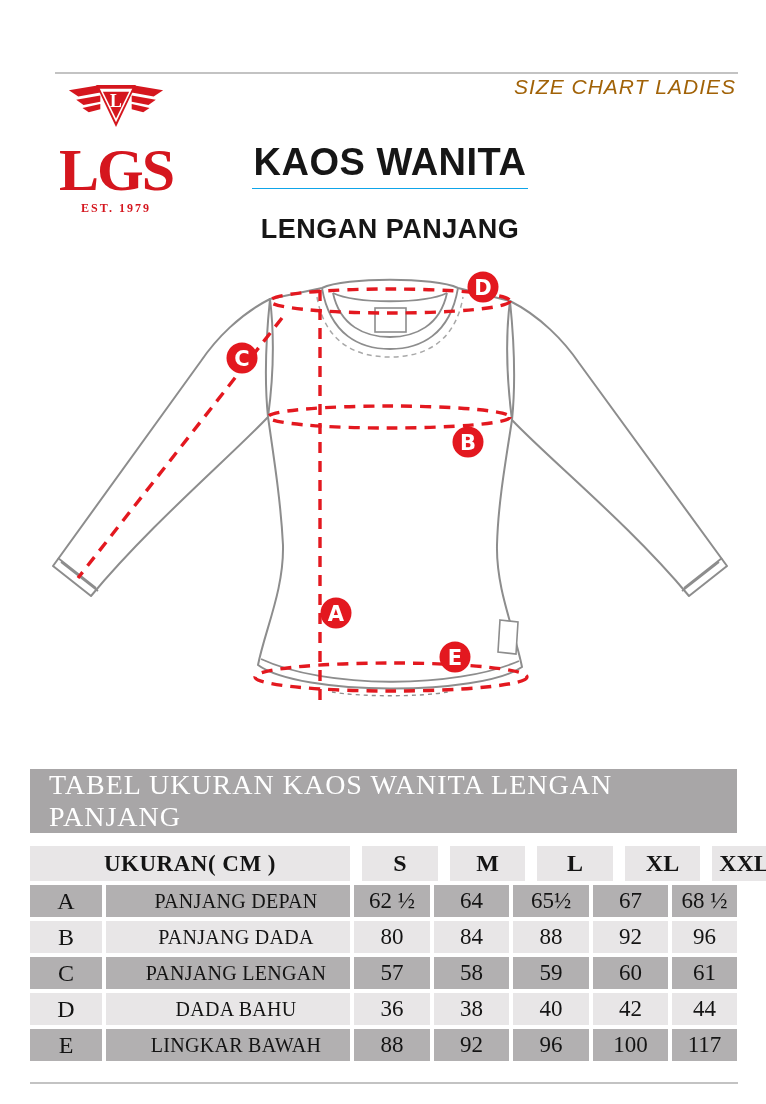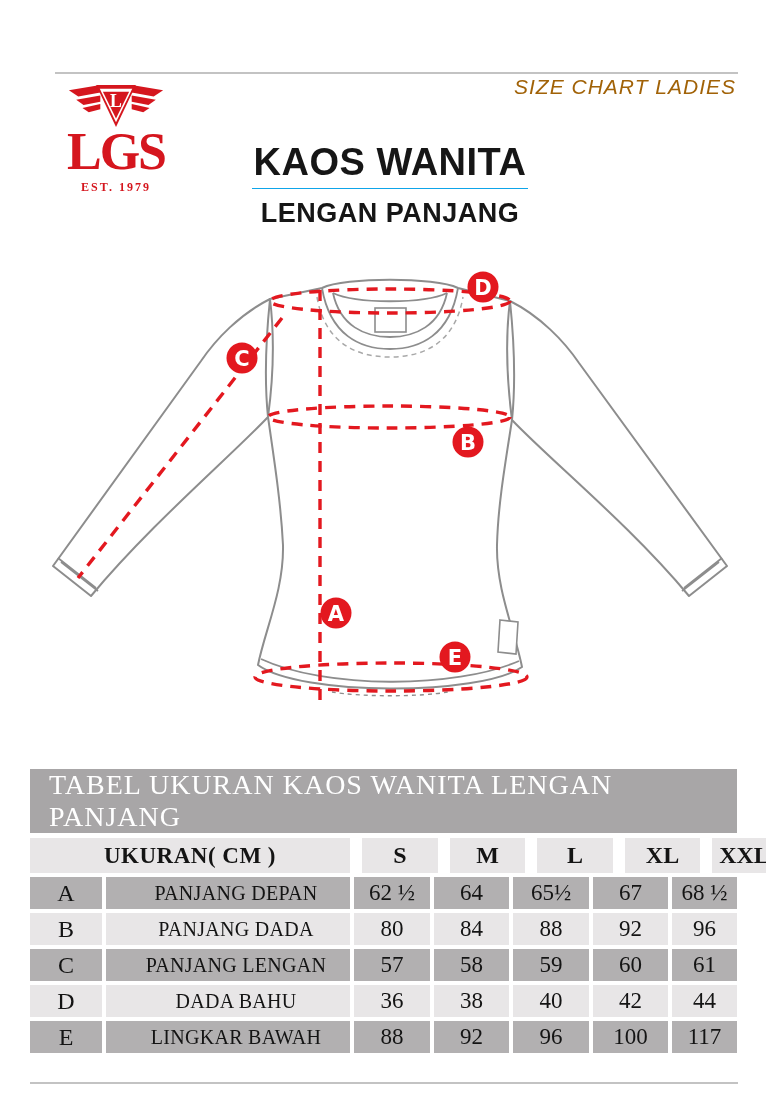--- a/index.html
+++ b/index.html
@@ -6,39 +6,39 @@
   .page{position:relative;width:766px;height:1104px;background:#ffffff;overflow:hidden;
         font-family:"Liberation Sans",sans-serif;}
   .rule{position:absolute;height:2px;background:#c3c3c3;}
   .rule-top{left:55px;top:72px;width:683px;}
   .rule-bottom{left:30px;top:1082px;width:708px;}
   .watermark{position:absolute;top:75px;right:30px;font-style:italic;font-size:21px;
              color:#a16207;letter-spacing:1px;font-weight:400;}
   
   .logo{position:absolute;left:50px;top:84px;width:132px;text-align:center;}
   .logo-emblem{display:block;margin:0 auto;}
-  .logo-word{font-family:"Liberation Serif",serif;font-weight:700;font-size:52px;line-height:0.82;
-             letter-spacing:-2px;margin-top:3px;}
+  .logo-word{font-family:"Liberation Serif",serif;font-weight:700;font-size:60px;line-height:0.82;
+             letter-spacing:-2px;margin-top:18px;}
   .logo-est{font-family:"Liberation Serif",serif;font-weight:700;font-size:12px;
             letter-spacing:2px;margin-top:6px;}
   
   .heading{position:absolute;left:14px;right:0;top:141px;text-align:center;color:#161616;}
   .heading-main{display:inline-block;font-size:38px;font-weight:700;letter-spacing:0.5px;
                 border-bottom:1px solid #0ea5e9;padding:0 2px 3px 2px;line-height:1.15;}
-  .heading-sub{font-size:27px;font-weight:700;letter-spacing:0.5px;margin-top:9px;}
+  .heading-sub{font-size:27px;font-weight:700;letter-spacing:0.5px;margin-top:25px;}
   
   .diagram{position:absolute;left:0;top:250px;width:766px;height:500px;}
   
   .size-table{position:absolute;left:30px;top:769px;width:707px;
               font-family:"Liberation Serif",serif;color:#141414;}
   .t-title{height:64px;background:#a8a6a7;color:#ffffff;display:flex;align-items:center;
            justify-content:center;font-size:28px;letter-spacing:1px;padding-left:19px;}
   .trow{display:grid;grid-template-columns:72px 244px 76px 75px 76px 75px 65px;
         column-gap:4px;margin-top:4px;}
-  .trow.thead{grid-template-columns:320px 76px 75px 76px 75px 65px;margin-top:5px;gap:12px;}
+  .trow.thead{grid-template-columns:320px 76px 75px 76px 75px 65px;margin-top:13px;gap:12px;}
   .cell{display:flex;align-items:center;justify-content:center;}
   .thead .cell{height:35px;background:#e8e6e7;font-weight:700;font-size:24px;}
   .drow .cell{height:32px;font-size:23px;}
   .drow.dark .cell{background:#b2b0b1;}
   .drow.light .cell{background:#e8e6e7;}
   .cell.rkey{font-size:24px;}
   .cell.rlabel{font-size:20px;letter-spacing:0.3px;padding-left:16px;}
   .thead .cell.measure{font-size:23px;letter-spacing:0.5px;}
 </style>
 </head>

